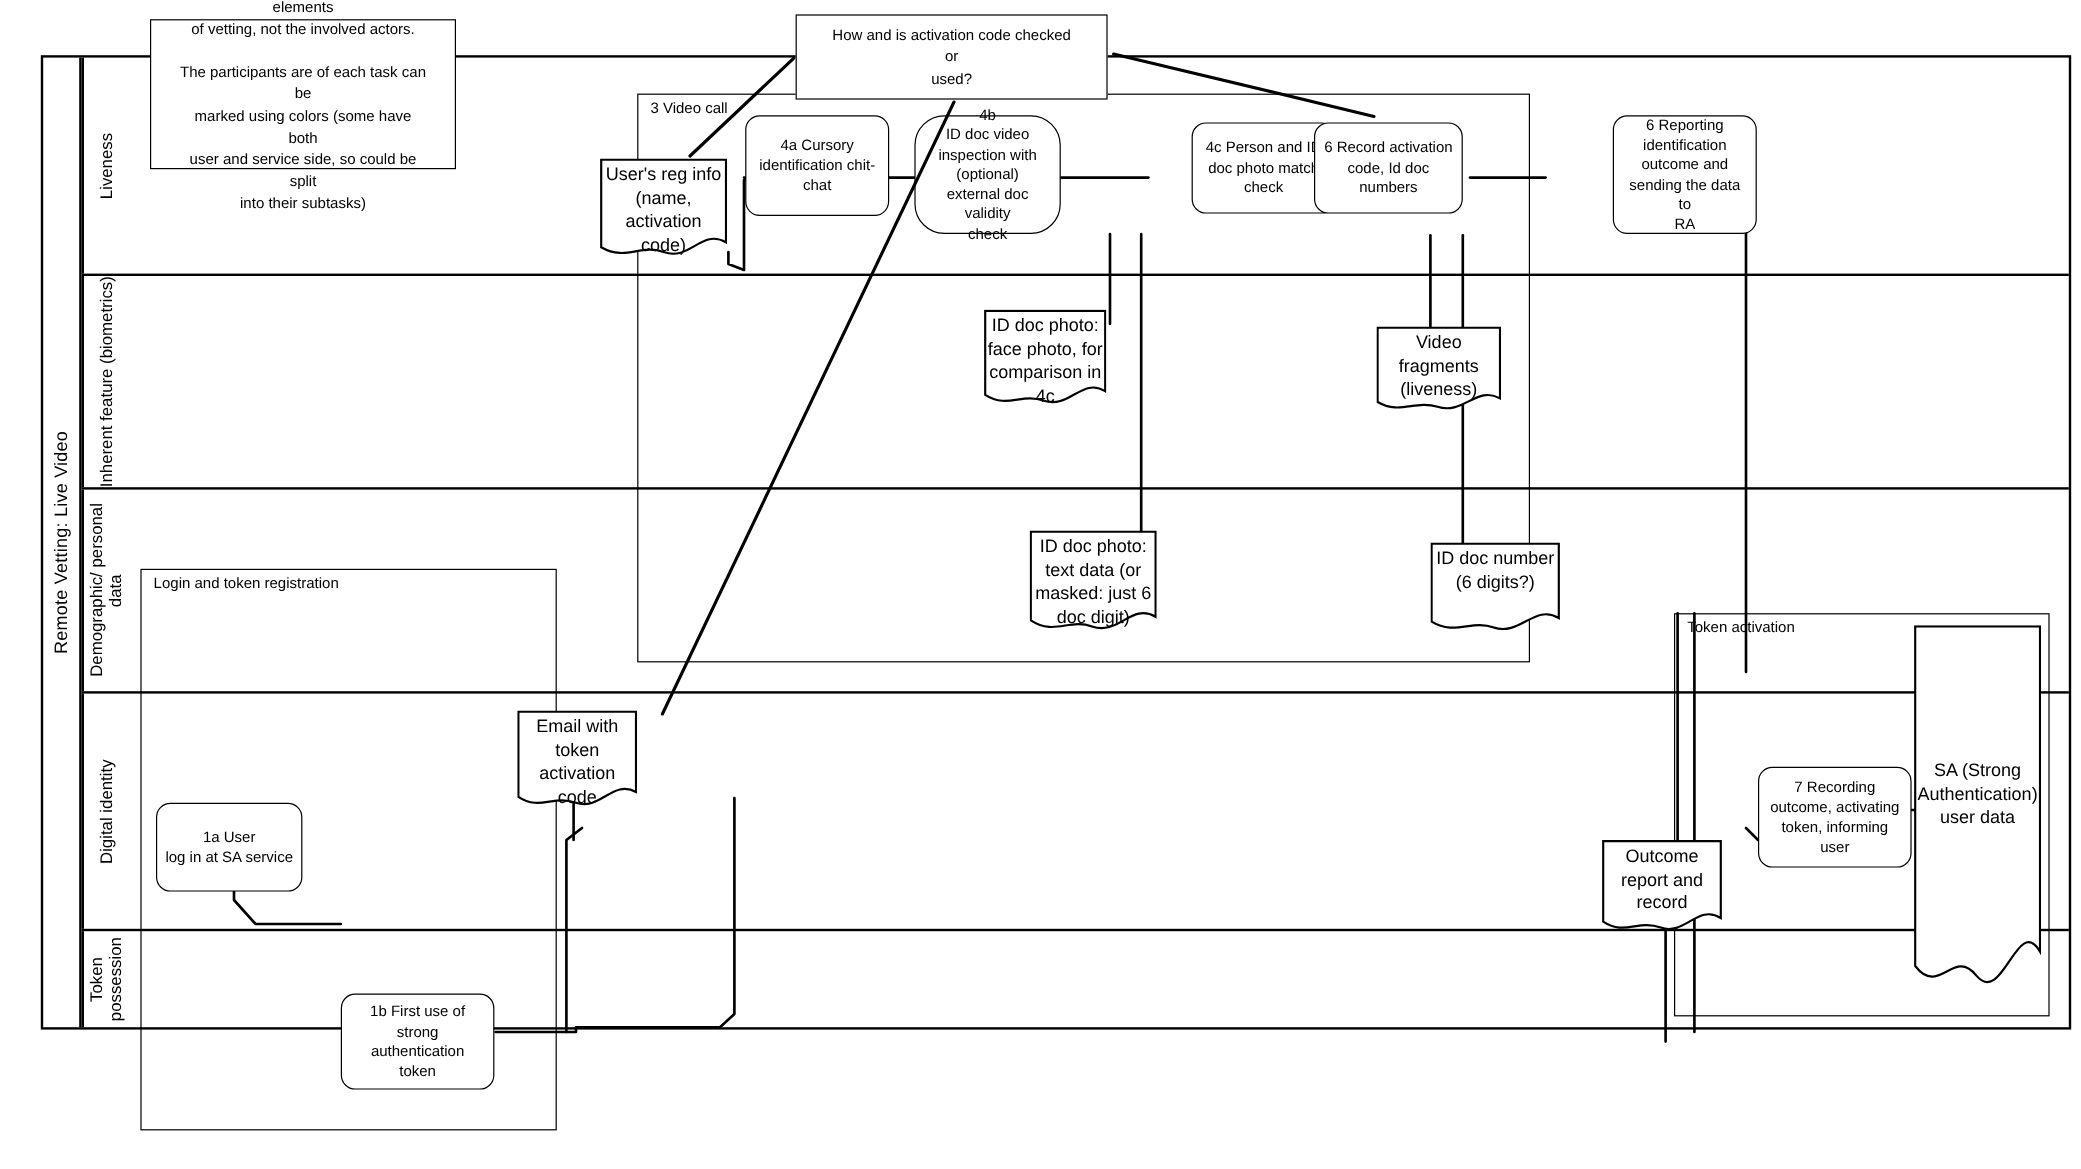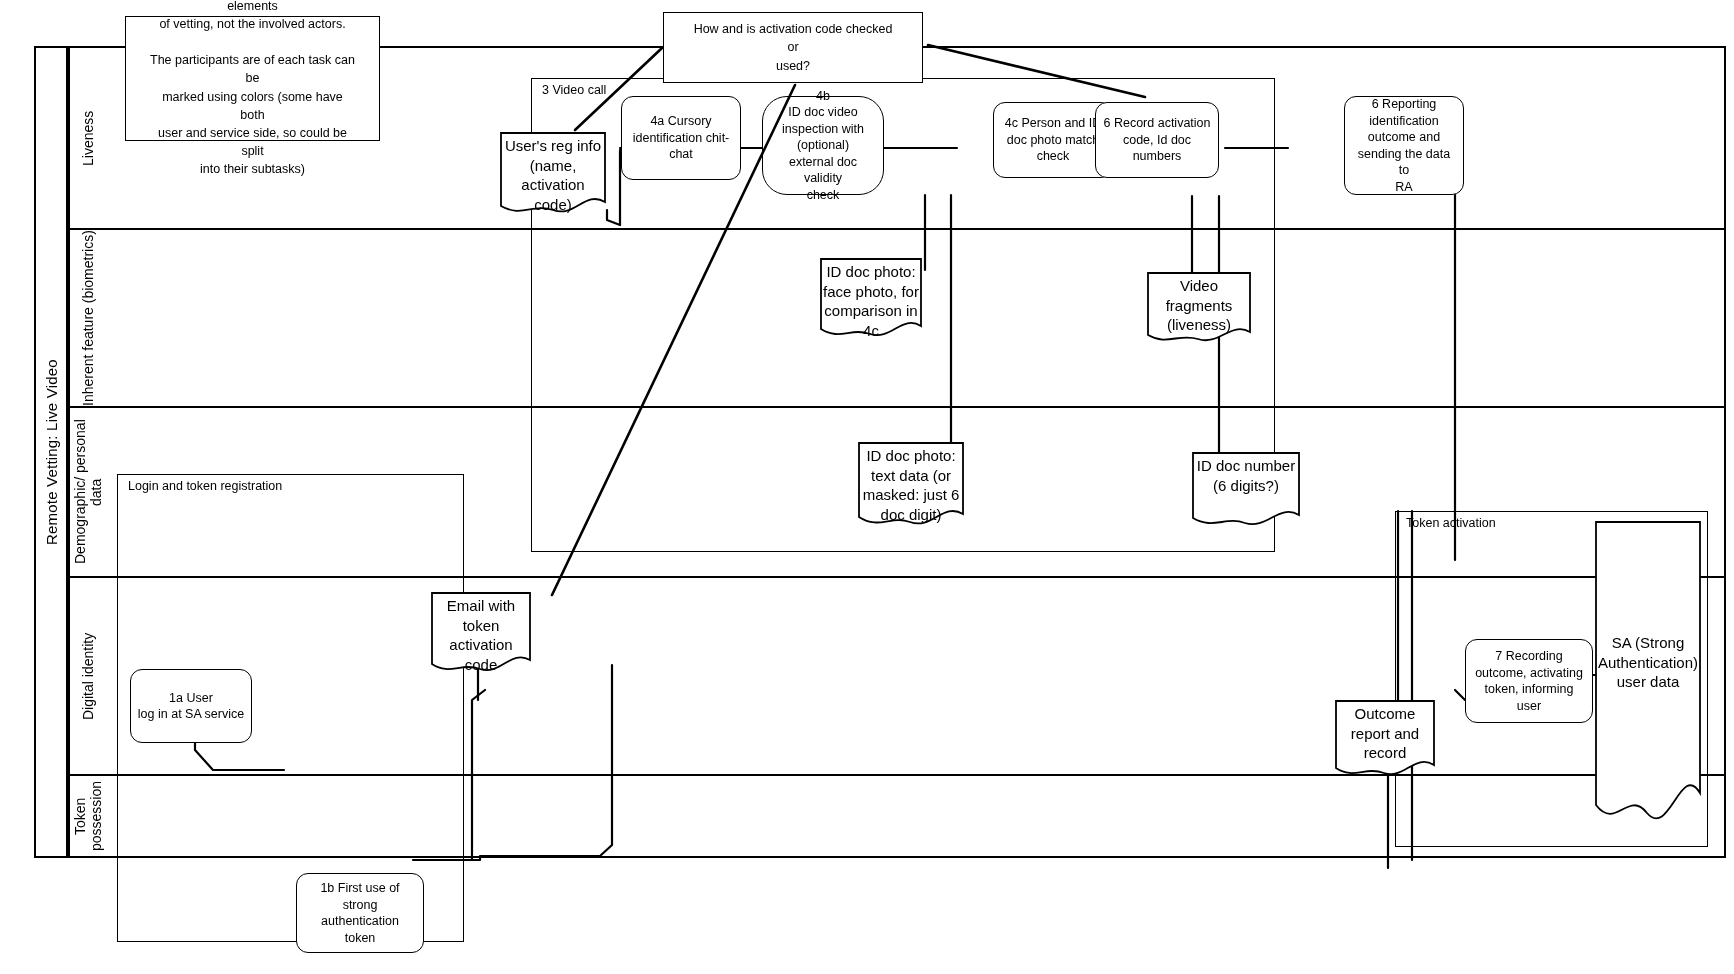--- a/index.html
+++ b/index.html
@@ -159,21 +159,21 @@
 
   <div class="abs task" style="left:1344px;top:96px;width:120px;height:99px;">6 Reporting
 identification
 outcome and
 sending the data to
 RA</div>
 
   <div class="abs task" style="left:130px;top:629px;width:122px;height:74px;margin-top:40px;">1a User
 log in at SA service</div>
 
-  <div class="abs task" style="left:296px;top:828px;width:128px;height:80px;margin-top:45px;">1b First use of
+  <div class="abs task" style="left:284px;top:828px;width:128px;height:80px;">1b First use of
 strong authentication
 token</div>
 
   <div class="abs task" style="left:1465px;top:639px;width:128px;height:84px;">7 Recording
 outcome, activating
 token, informing user</div>
 
   <div class="abs note" style="left:125px;top:16px;width:255px;height:125px;">Swimlines indicate required data elements
 of vetting, not the involved actors.
 

